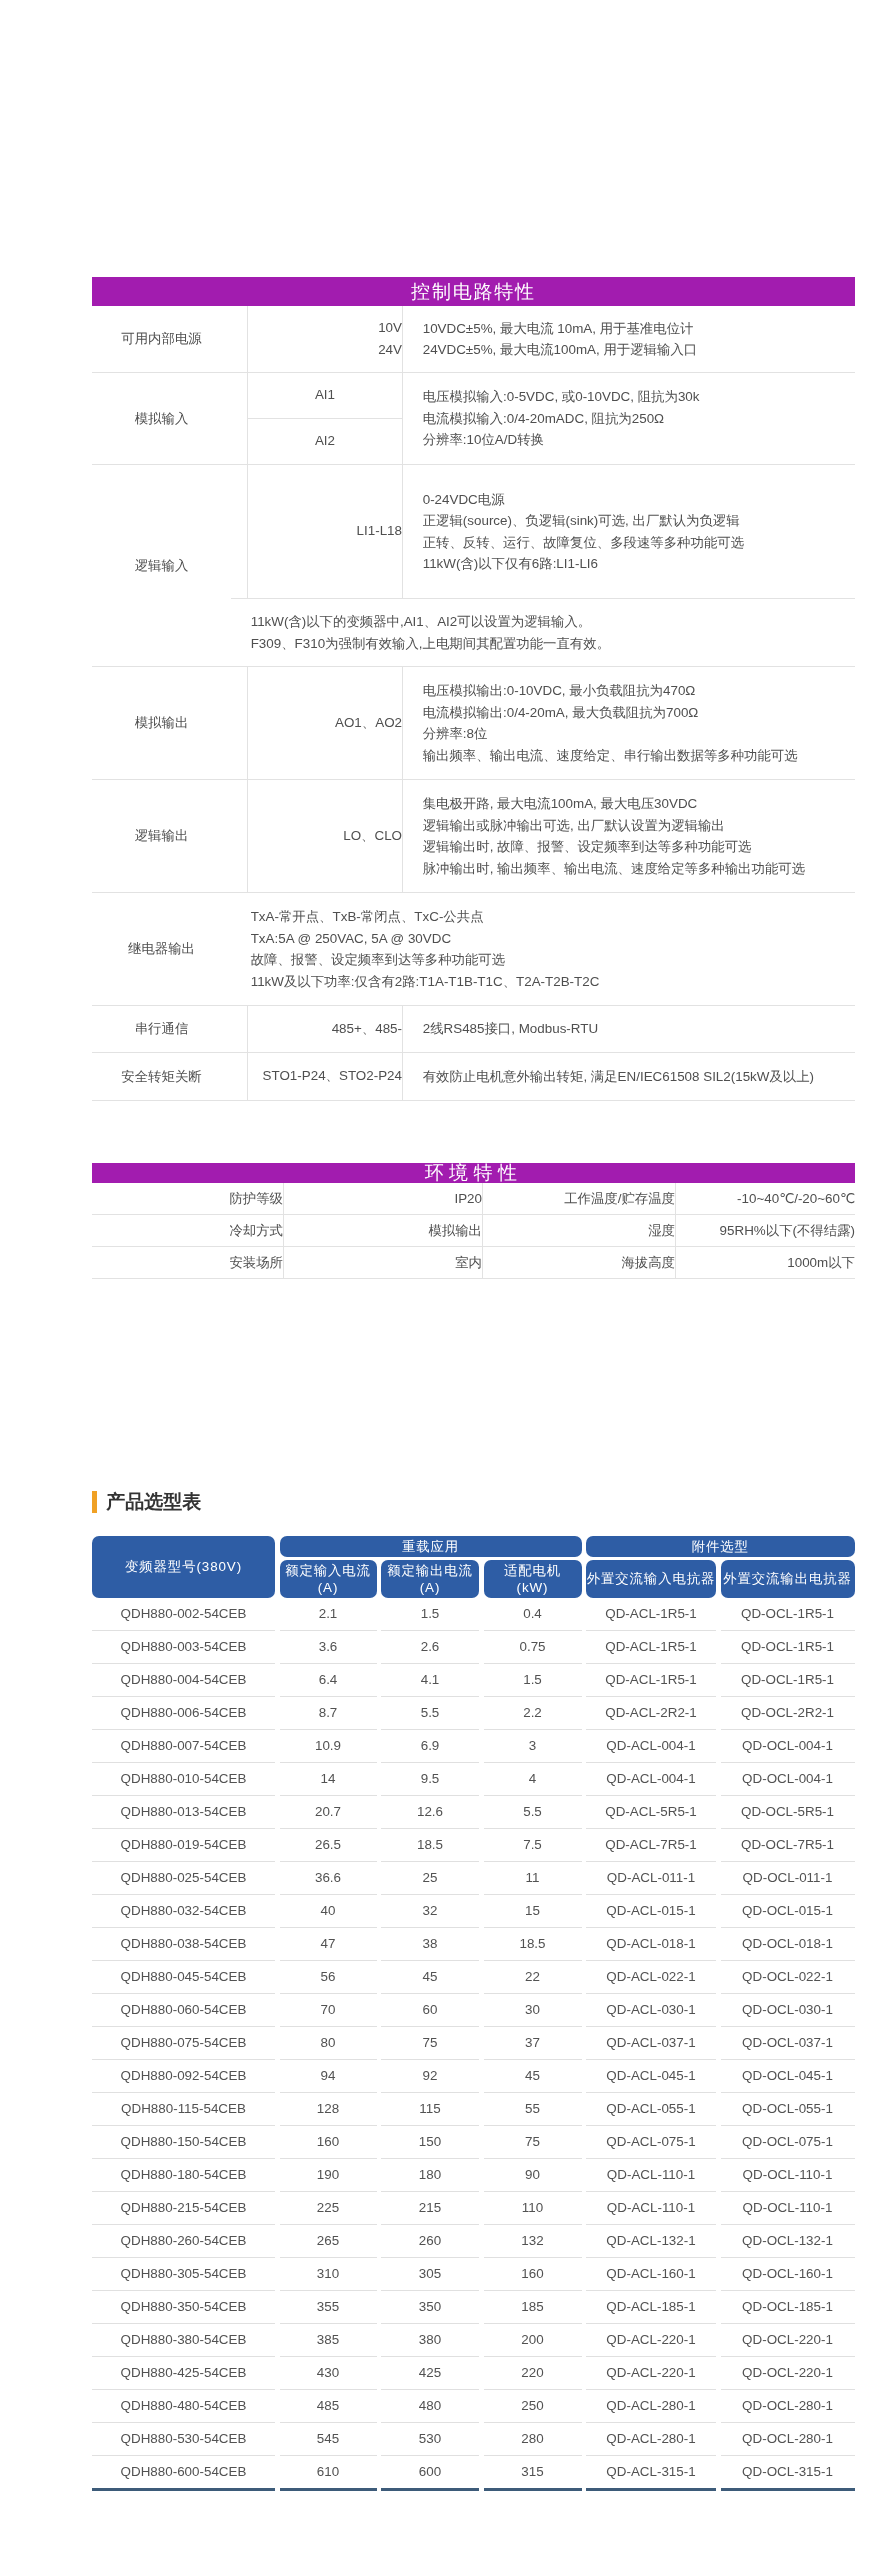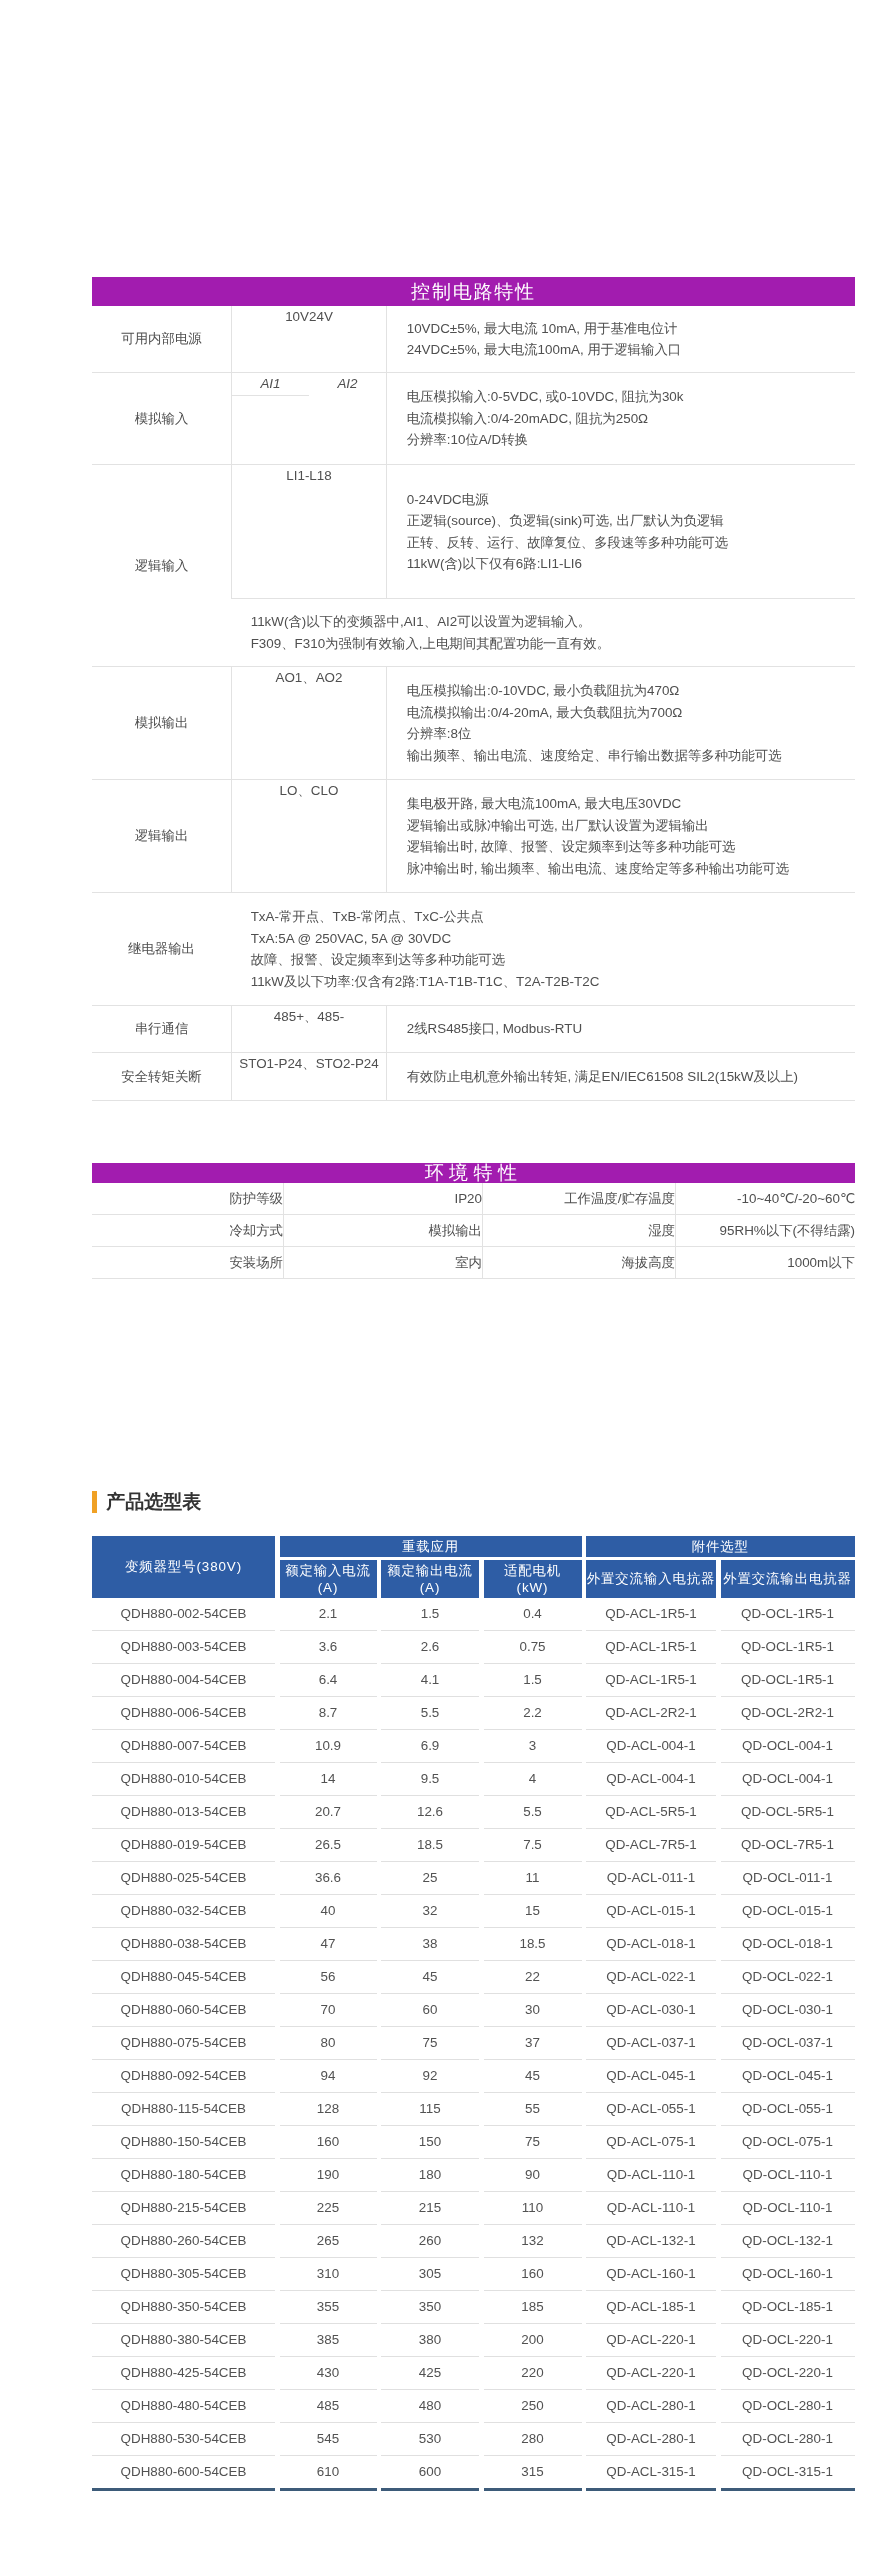--- a/index.html
+++ b/index.html
@@ -17,25 +17,25 @@
     display:flex; align-items:center; justify-content:center; letter-spacing:1.8px;
   }
   .t1 .bar { height:29px; }
   .env .bar { height:20px; letter-spacing:5.4px; }
 
   
   .t1-row { display:flex; border-bottom:0.9px solid #e2e2e2; align-items:stretch; }
   .t1-c1 { width:139px; flex:none; display:flex; align-items:center; justify-content:center; text-align:center; }
   .t1-c2 {
     width:156px; flex:none; border-left:0.9px solid #e2e2e2; border-right:0.9px solid #e2e2e2;
-    display:flex; flex-direction:row; align-items:flex-start; justify-content:center;
-    line-height:22.3px; text-align:center;
+    display:flex; flex-direction:column; align-items:flex-end; justify-content:center;
+    line-height:22.3px; text-align:center;margin-left:16px;
   }
   .t1-c2.split { padding:0; justify-content:stretch; }
-  .t1-c2-half { flex:1; display:flex; align-items:center; justify-content:center; width:100%;font-style:italic; }
+  .t1-c2-half { flex:1; display:flex; align-items:center; justify-content:center; width:100%; }
   .t1-c2-half.divided { border-bottom:0.9px solid #e2e2e2; }
   .t1-c3 { flex:1; display:flex; flex-direction:column; justify-content:center; padding-left:19.7px; line-height:21.5px; }
   .t1-right { flex:1; display:flex; flex-direction:column; }
   .t1-subrow { display:flex; align-items:stretch; }
   .t1-subrow.divided { border-bottom:0.9px solid #e2e2e2; }
   .t1-subrow .t1-c2 { height:auto; }
 
   
   .env { margin-top:62px; }
   .env-row { display:grid; grid-template-columns:192px 199px 193px 179px; }
@@ -48,21 +48,21 @@
 
   
   .sec-title { margin:212px 0 22.3px 0; display:flex; align-items:center; font-size:19px; font-weight:bold; color:#333333; height:22.3px;text-align:right; }
   .orange-bar { width:4.5px; height:21.5px; background:#f0a125; margin-right:9.8px; flex:none; }
 
   
   .pt-grid-cols { display:grid; grid-template-columns:183px 97px 98px 98px 130px 134px; column-gap:4.5px; }
   .pt-head { display:grid; grid-template-columns:183px 97px 98px 98px 130px 134px; gap:2.7px 4.5px; grid-template-rows:21.5px 38px; }
   .pt-hcell {
     background:#2e5da5; color:#ffffff; display:flex; align-items:center; justify-content:center;
-    text-align:center; font-size:13.4px; line-height:17px; white-space:pre-line; letter-spacing:0.9px;
+    text-align:center; font-size:13.4px; line-height:17px; white-space:pre-line; letter-spacing:0.9px;border-radius:7px;
   }
   .h-model { grid-row:1/3; grid-column:1; }
   .h-heavy { grid-column:2/5; }
   .h-acc   { grid-column:5/7; }
   .pt-row  { }
   .pt-cell {
     height:33px; line-height:32px; text-align:center; border-bottom:0.9px solid #e0e0e0;
     overflow:hidden; white-space:nowrap; color:#525252;
   }
   .pt-foot-seg { height:2.7px; background:#3d5b79; margin-top:-0.9px; }

